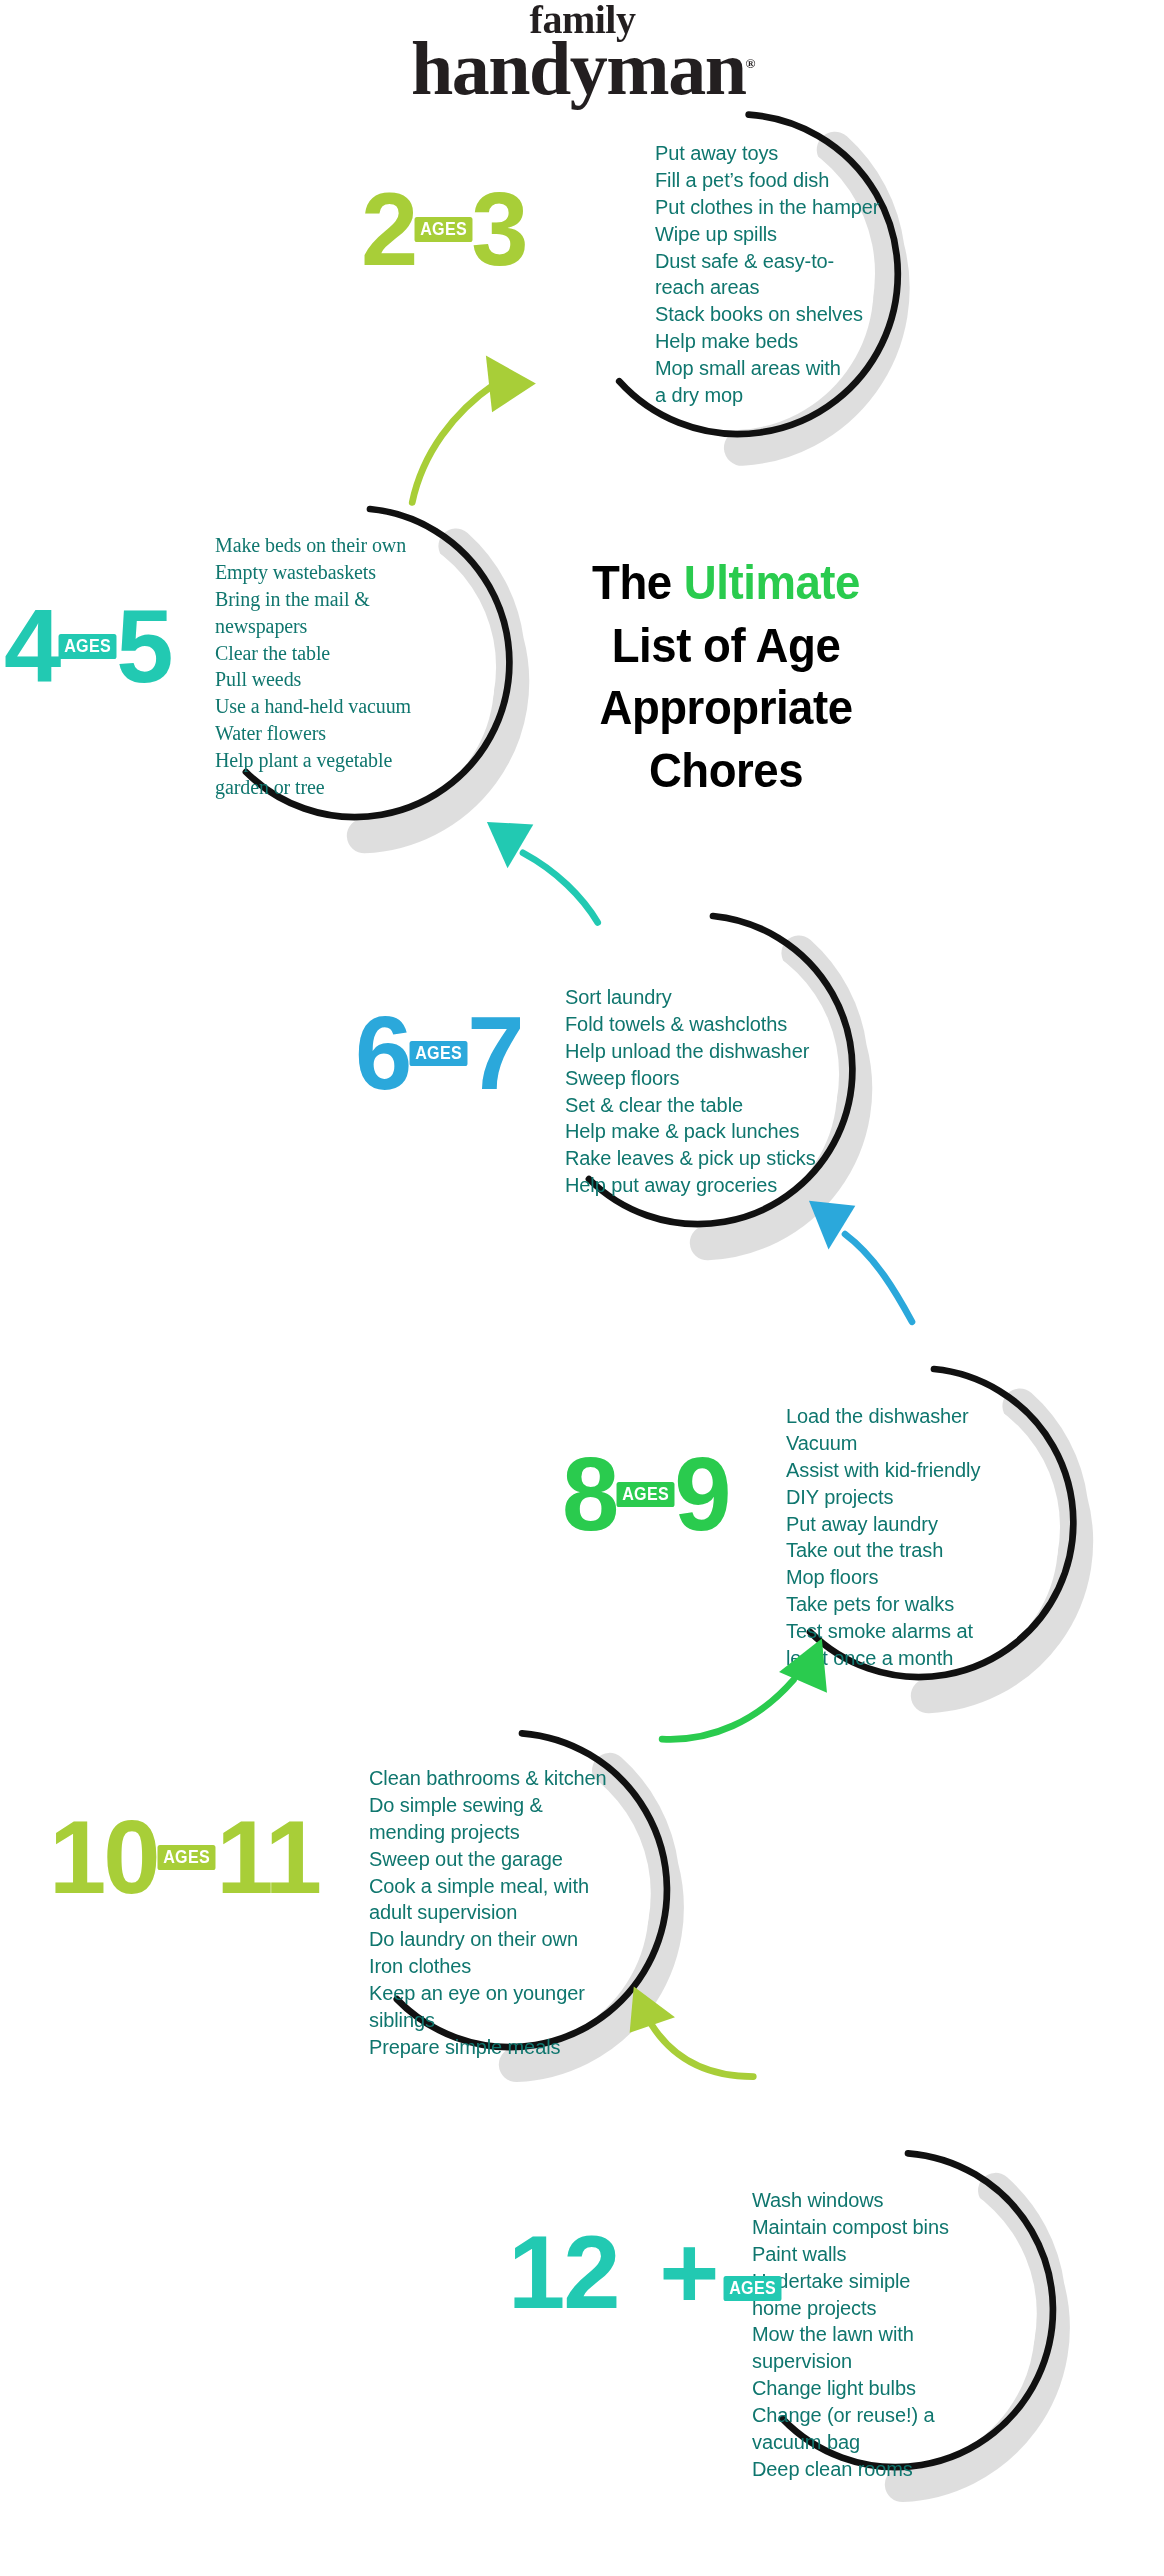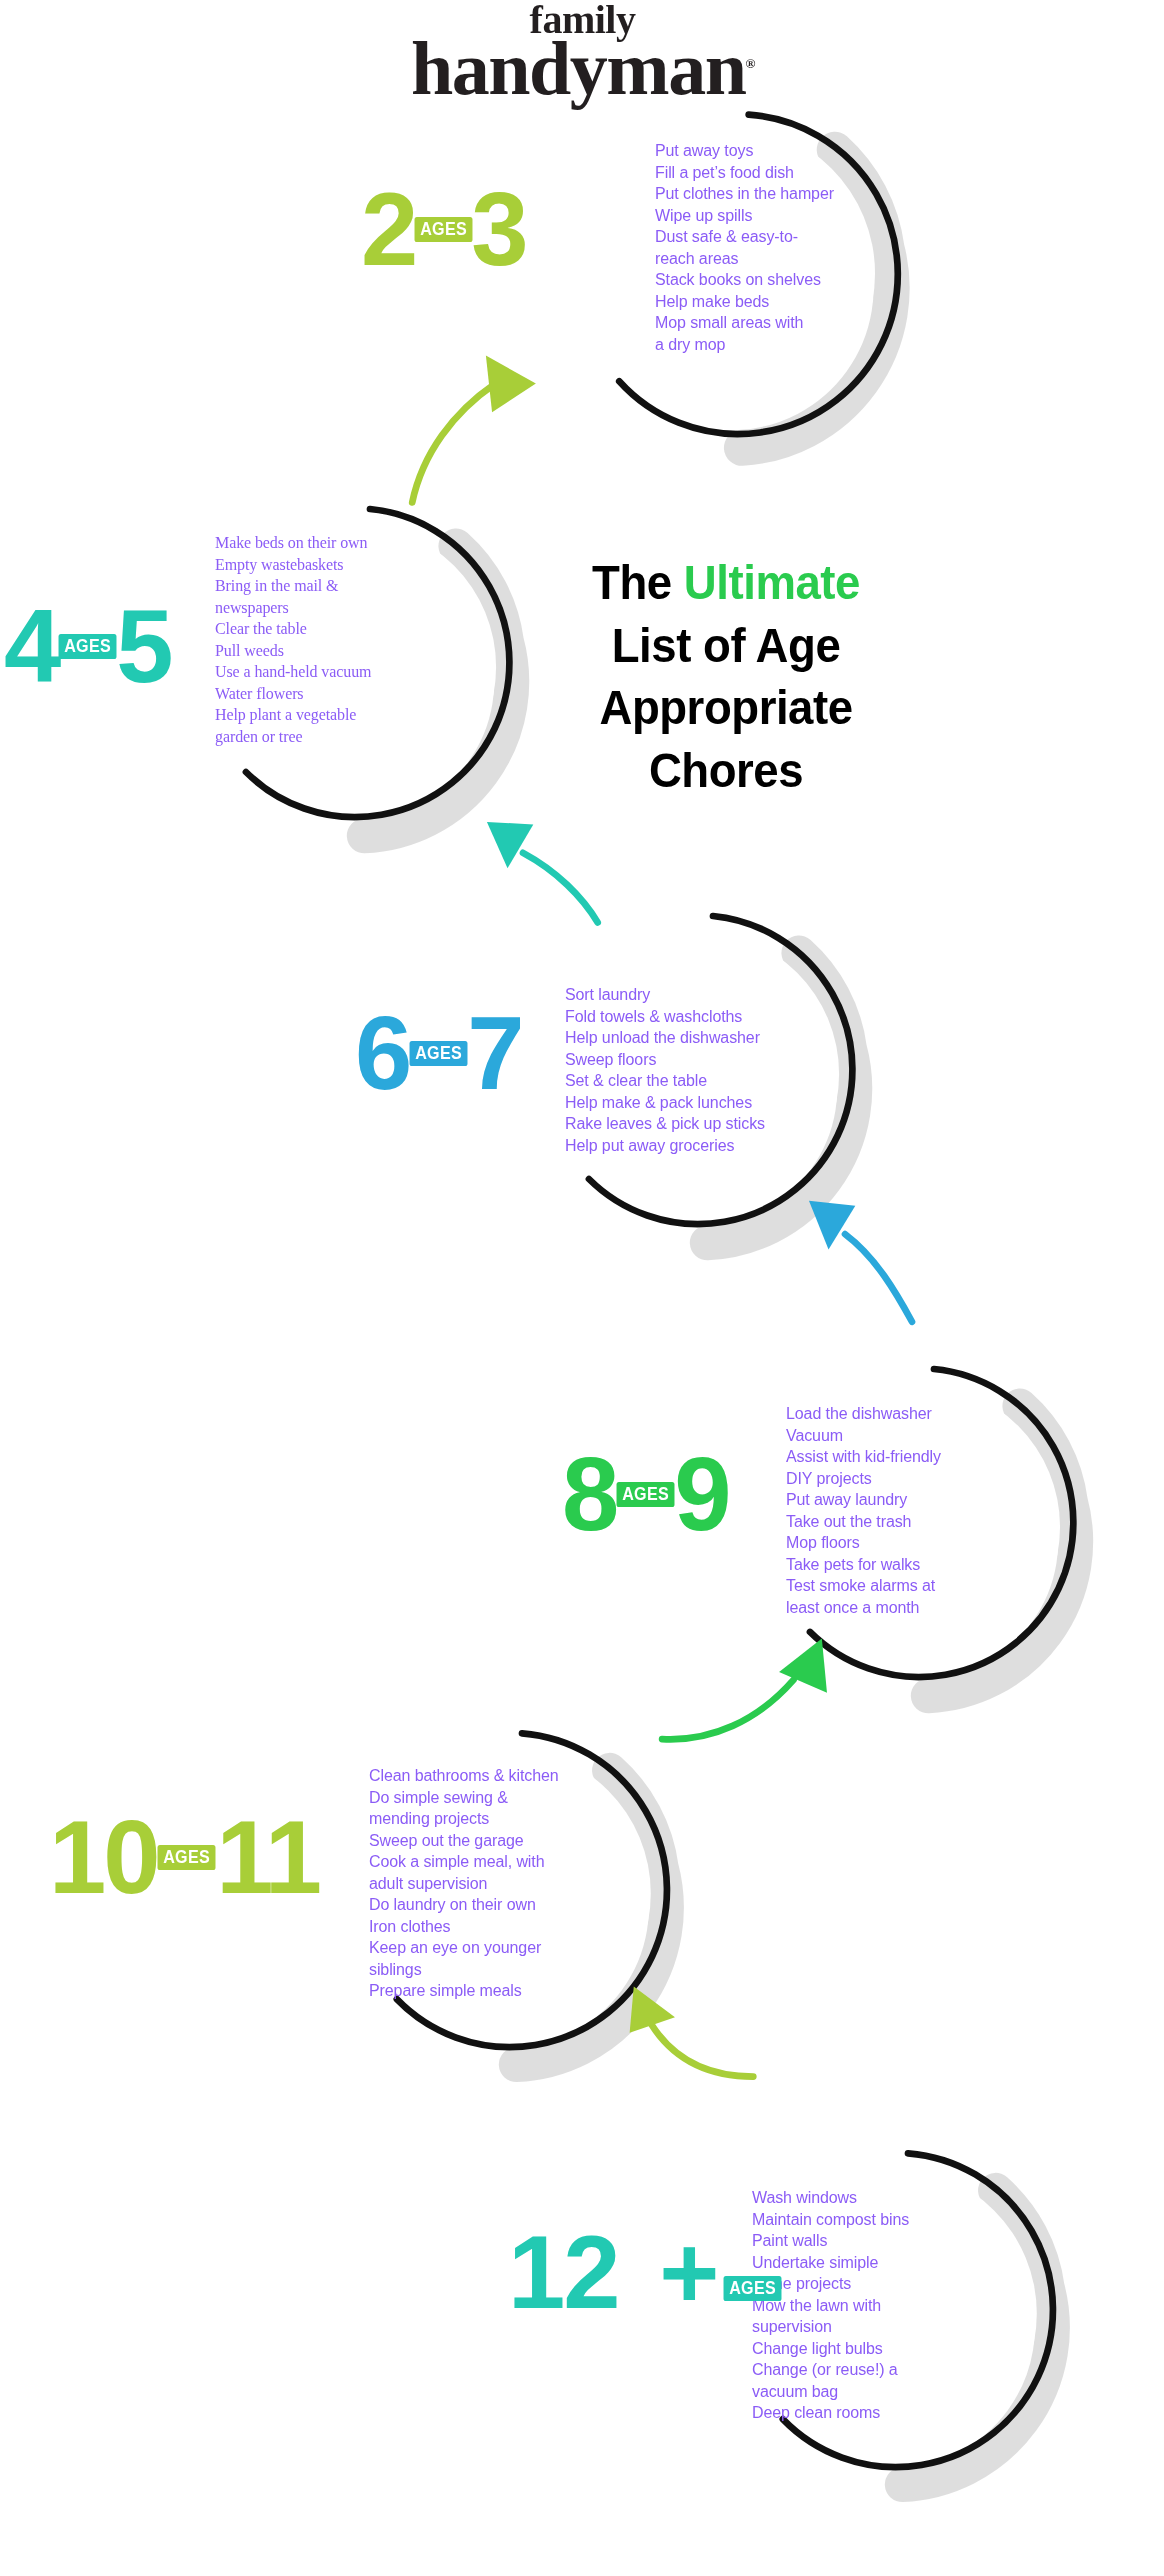--- a/index.html
+++ b/index.html
@@ -33,22 +33,22 @@
     transform-origin:center top;
   }
   .headline .hl-accent{color:#2ACB4E;}
 
   
   .node{position:absolute;}
   .node svg{position:absolute;left:0;top:0;overflow:visible;}
 
   .chores{
     position:absolute;
-    color:#8b5cf6;
-    font-size:16px;
+    color:#0f766e;
+    font-size:20px;
     line-height:1.345;
     font-weight:400;
     letter-spacing:-0.1px;
     white-space:nowrap;
   }
   .chores div{white-space:nowrap;}
 
   
   .agewrap{
     position:absolute;

